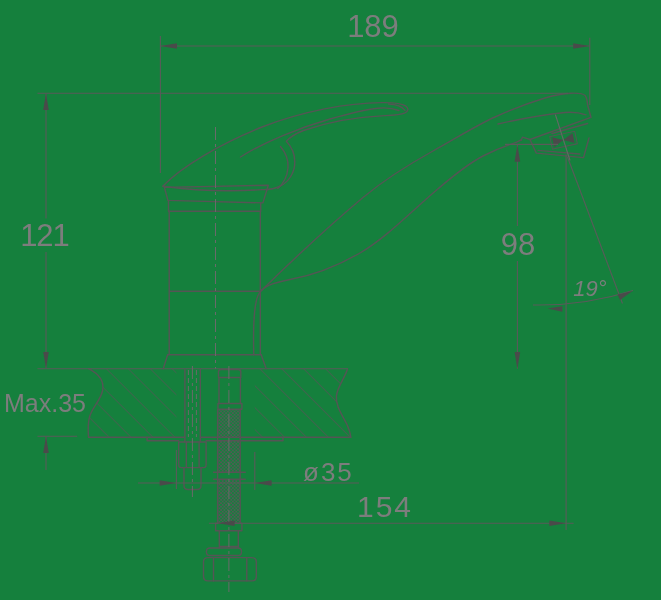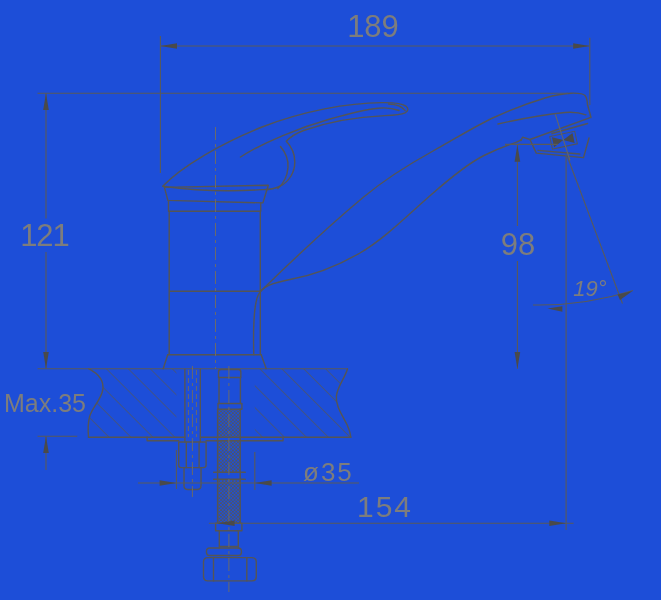--- a/index.html
+++ b/index.html
@@ -1,16 +1,16 @@
 <!DOCTYPE html>
 <html><head>
 <meta charset="utf-8">
 <style>
 html,body{margin:0;padding:0;background:#fff;}
-#page{width:661px;height:600px;position:relative;background:#1d4ed8;overflow:hidden;}
+#page{width:661px;height:600px;position:relative;background:#15803d;overflow:hidden;}
 text{font-family:"Liberation Sans",sans-serif;fill:#7d7d7d;}
 .dim{stroke:#5a5a5a;stroke-width:1.1;fill:none;}
 .out{stroke:#555;stroke-width:1.4;fill:none;stroke-linecap:round;stroke-linejoin:round;}
 .thin{stroke:#666;stroke-width:1.1;fill:none;}
 .ah{fill:#4a4a4a;stroke:none;}
 .cl{stroke:#6a6a6a;stroke-width:1;fill:none;stroke-dasharray:13 4 3 4;}
 .hid{stroke:#6a6a6a;stroke-width:1;fill:none;stroke-dasharray:5 3;}
 </style>
 </head>
 <body>

